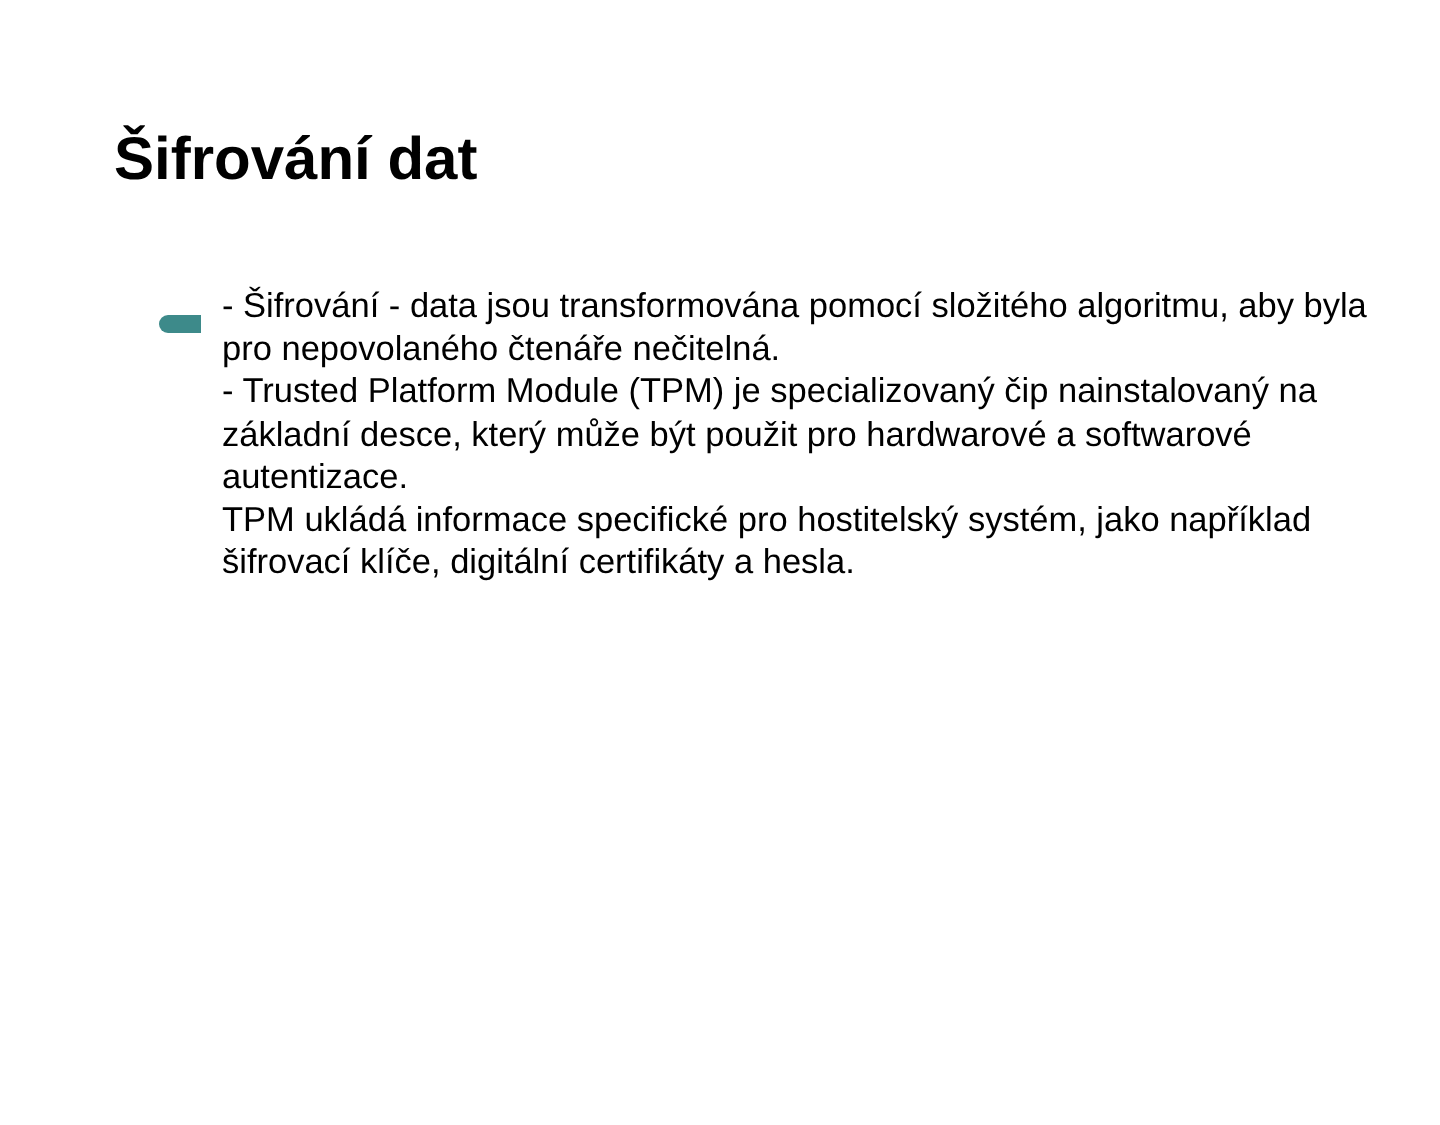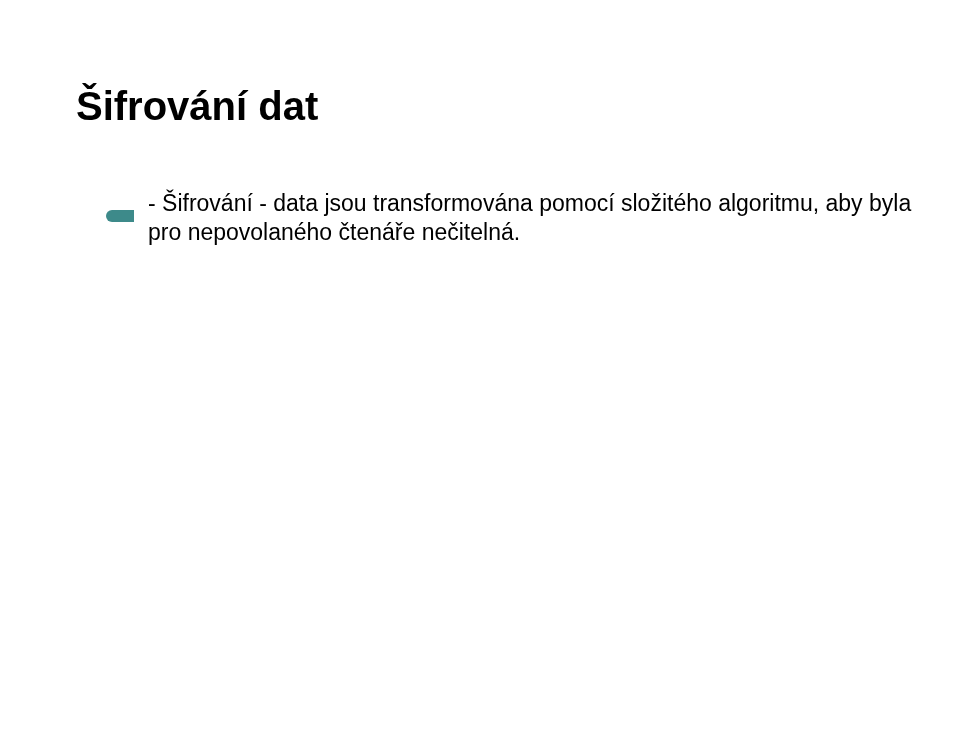--- a/index.html
+++ b/index.html
@@ -49,14 +49,16 @@
   </style>
 </head>
 <body>
 
 <h1 class="title">Šifrování dat</h1>
 
 <div class="bullet-block">
   <div class="bullet-marker"></div>
   <div class="content">
     <p>- Šifrování - data jsou transformována pomocí složitého algoritmu, aby byla pro nepovolaného čtenáře nečitelná.</p>
+    <p>- Trusted Platform Module (TPM) je specializovaný čip nainstalovaný na základní desce, který může být použit pro hardwarové a softwarové autentizace.</p>
+    <p class="indented">TPM ukládá informace specifické pro hostitelský systém, jako například šifrovací klíče, digitální certifikáty a hesla.</p>
   </div>
 </div>
 
 </body></html>

